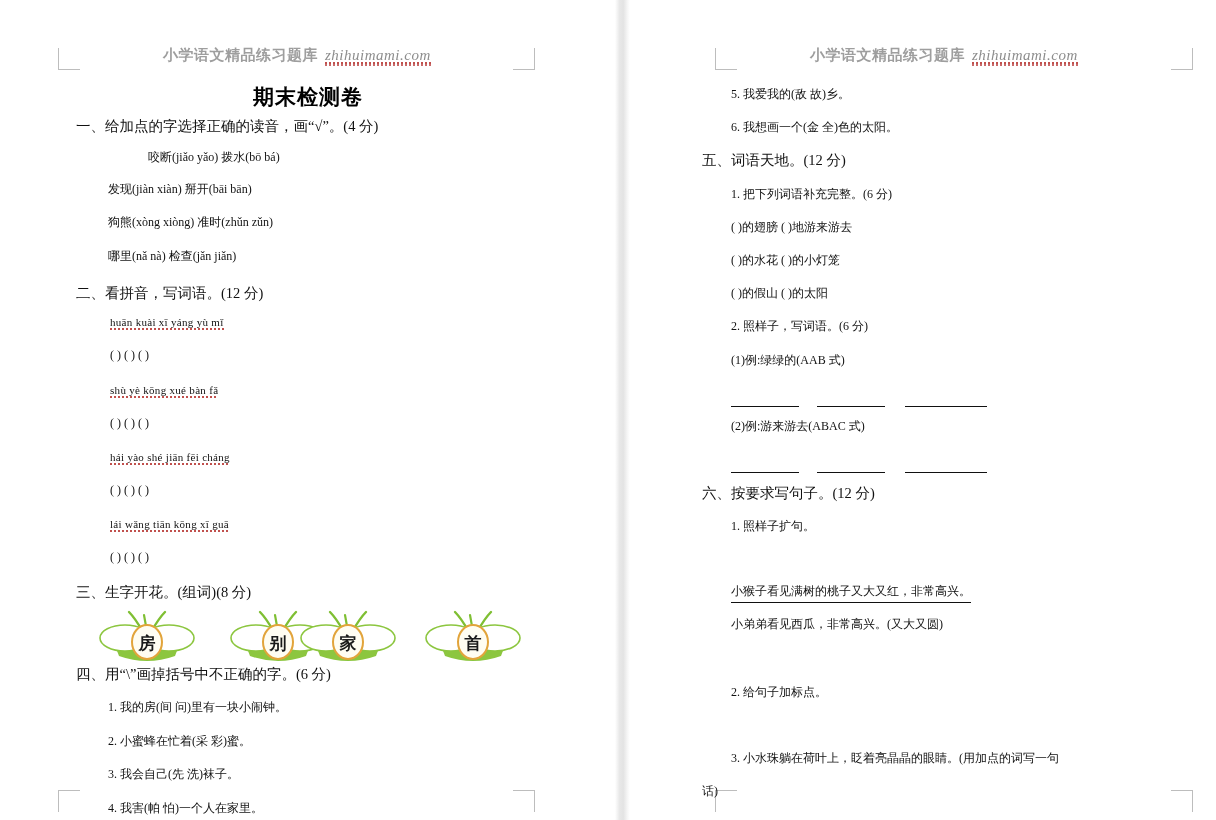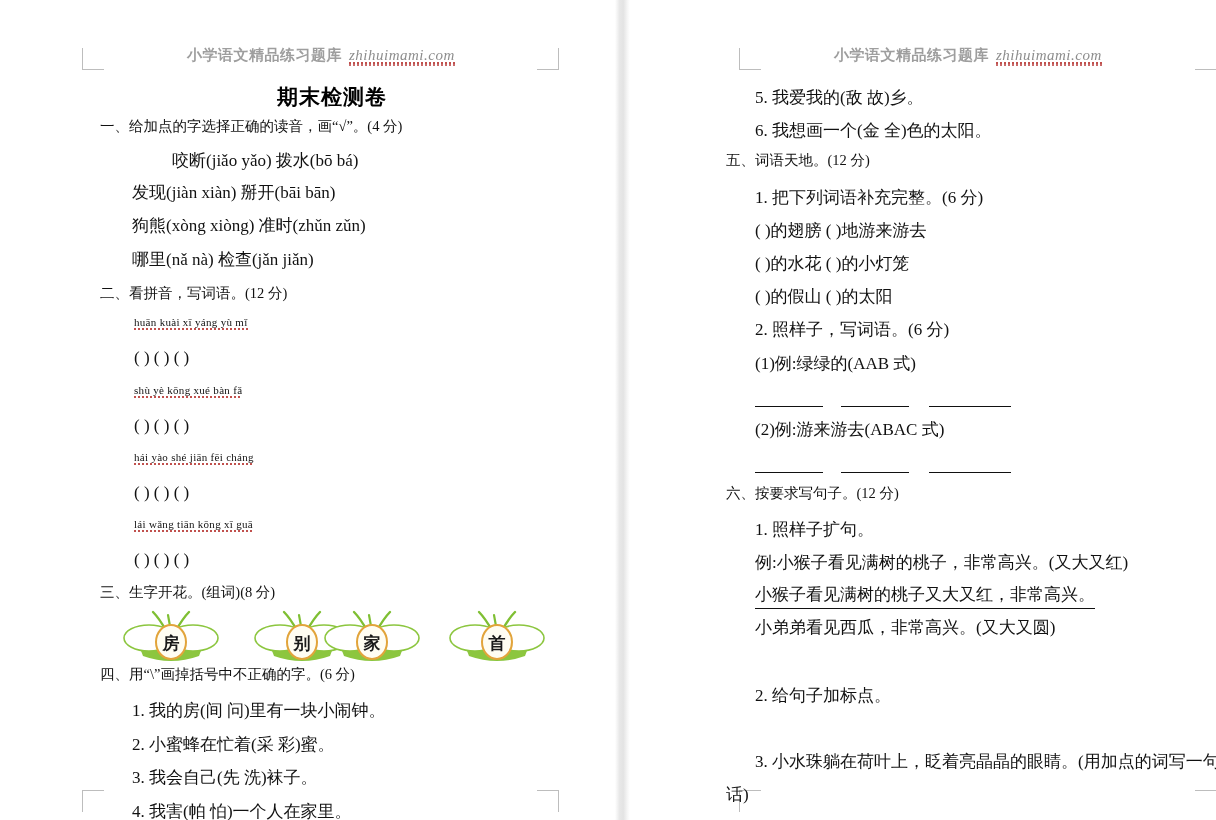--- a/index.html
+++ b/index.html
@@ -14,21 +14,20 @@
     position: relative;
     width: 1216px; height: 820px;
     background: #ffffff;
   }
   
   .page {
     position: absolute;
     top: 0;
     height: 588px;
     background: #ffffff;
-    margin-left: 24px;
   }
   .page-left  { left: 0;   width: 615px; }
   .page-right { left: 630px; width: 586px; }
   .gutter {
     position: absolute;
     left: 615px; top: 0;
     width: 15px; height: 820px;
     background: linear-gradient(to right, #ffffff 0%, #e8e8e8 30%, #e3e3e3 55%, #f7f7f7 85%, #ffffff 100%);
   }
   
@@ -59,21 +58,21 @@
     font-style: italic;
     color: #8d8d8d;
     margin-left: 7px;
     padding-bottom: 1px;
     border-bottom: 2px dotted #c86a6a;
     background-image: repeating-linear-gradient(90deg,#c0504d 0 2px,transparent 2px 4px);
     background-size: 100% 2px;
     background-repeat: repeat-x;
     background-position: 0 100%;
   }
-  .ln { position: absolute; white-space: nowrap; font-size: 17px; color: #111; }
+  .ln { position: absolute; white-space: nowrap; font-size: 12px; color: #111; }
   .h1 {
     position: absolute;
     font-family: "Liberation Sans", sans-serif;
     font-weight: bold;
     font-size: 21px;
     letter-spacing: 1px;
   }
   .sec { font-size: 14.5px; }
   .py { font-family: "Liberation Serif", serif; font-size: 11px; letter-spacing: .3px; }
   .sq { 
@@ -227,21 +226,20 @@
     <div style="position:absolute; left:101px; top:455px;">
       <span class="blank" style="width:68px;"></span>
       <span style="display:inline-block;width:10px;"></span>
       <span class="blank" style="width:68px;"></span>
       <span style="display:inline-block;width:12px;"></span>
       <span class="blank" style="width:82px;"></span>
     </div>
 
     <div class="ln sec" style="left:72px; top:484px;">六、按要求写句子。(12 分)</div>
     <div class="ln" style="left:101px; top:518px;">1. 照样子扩句。</div>
-    <div class="ln" style="left:101px; top:551px;">例:小猴子看见满树的桃子，非常高兴。(又大又红)</div>
     <div class="ln ul" style="left:101px; top:583px; padding-bottom:2px;">小猴子看见满树的桃子又大又红，非常高兴。</div>
     <div class="ln" style="left:101px; top:616px;">小弟弟看见西瓜，非常高兴。(又大又圆)</div>
 
     <div class="ln" style="left:101px; top:684px;">2. 给句子加标点。</div>
 
     <div class="ln" style="left:101px; top:750px;">3. 小水珠躺在荷叶上，眨着亮晶晶的眼睛。(用加点的词写一句</div>
     <div class="ln" style="left:72px;  top:783px;">话)</div>
   </div>
 
 </div>

